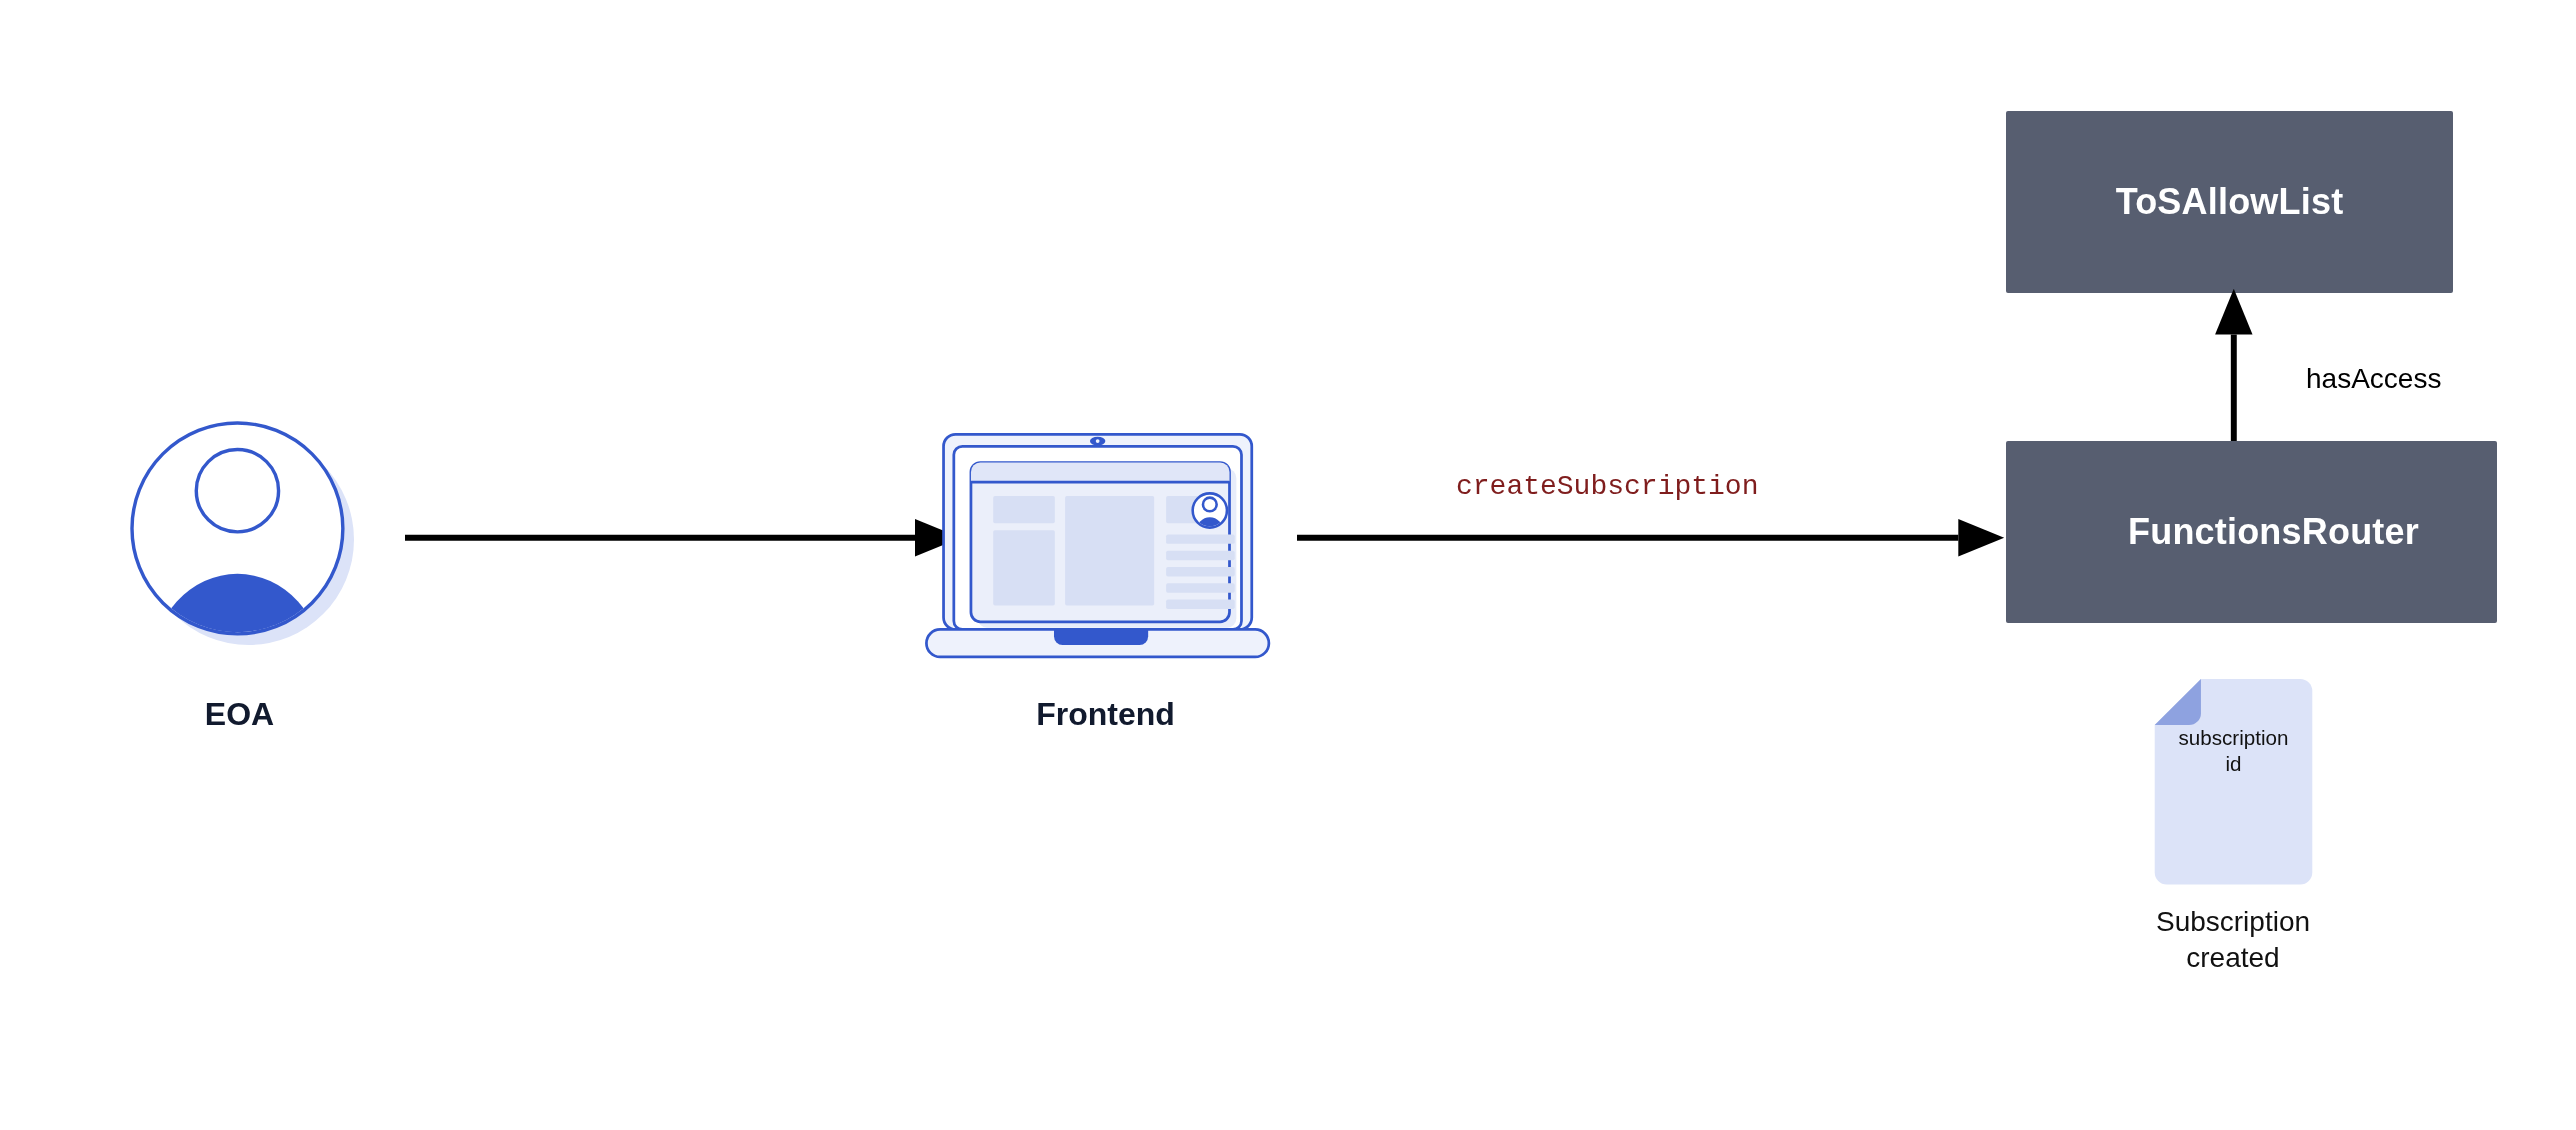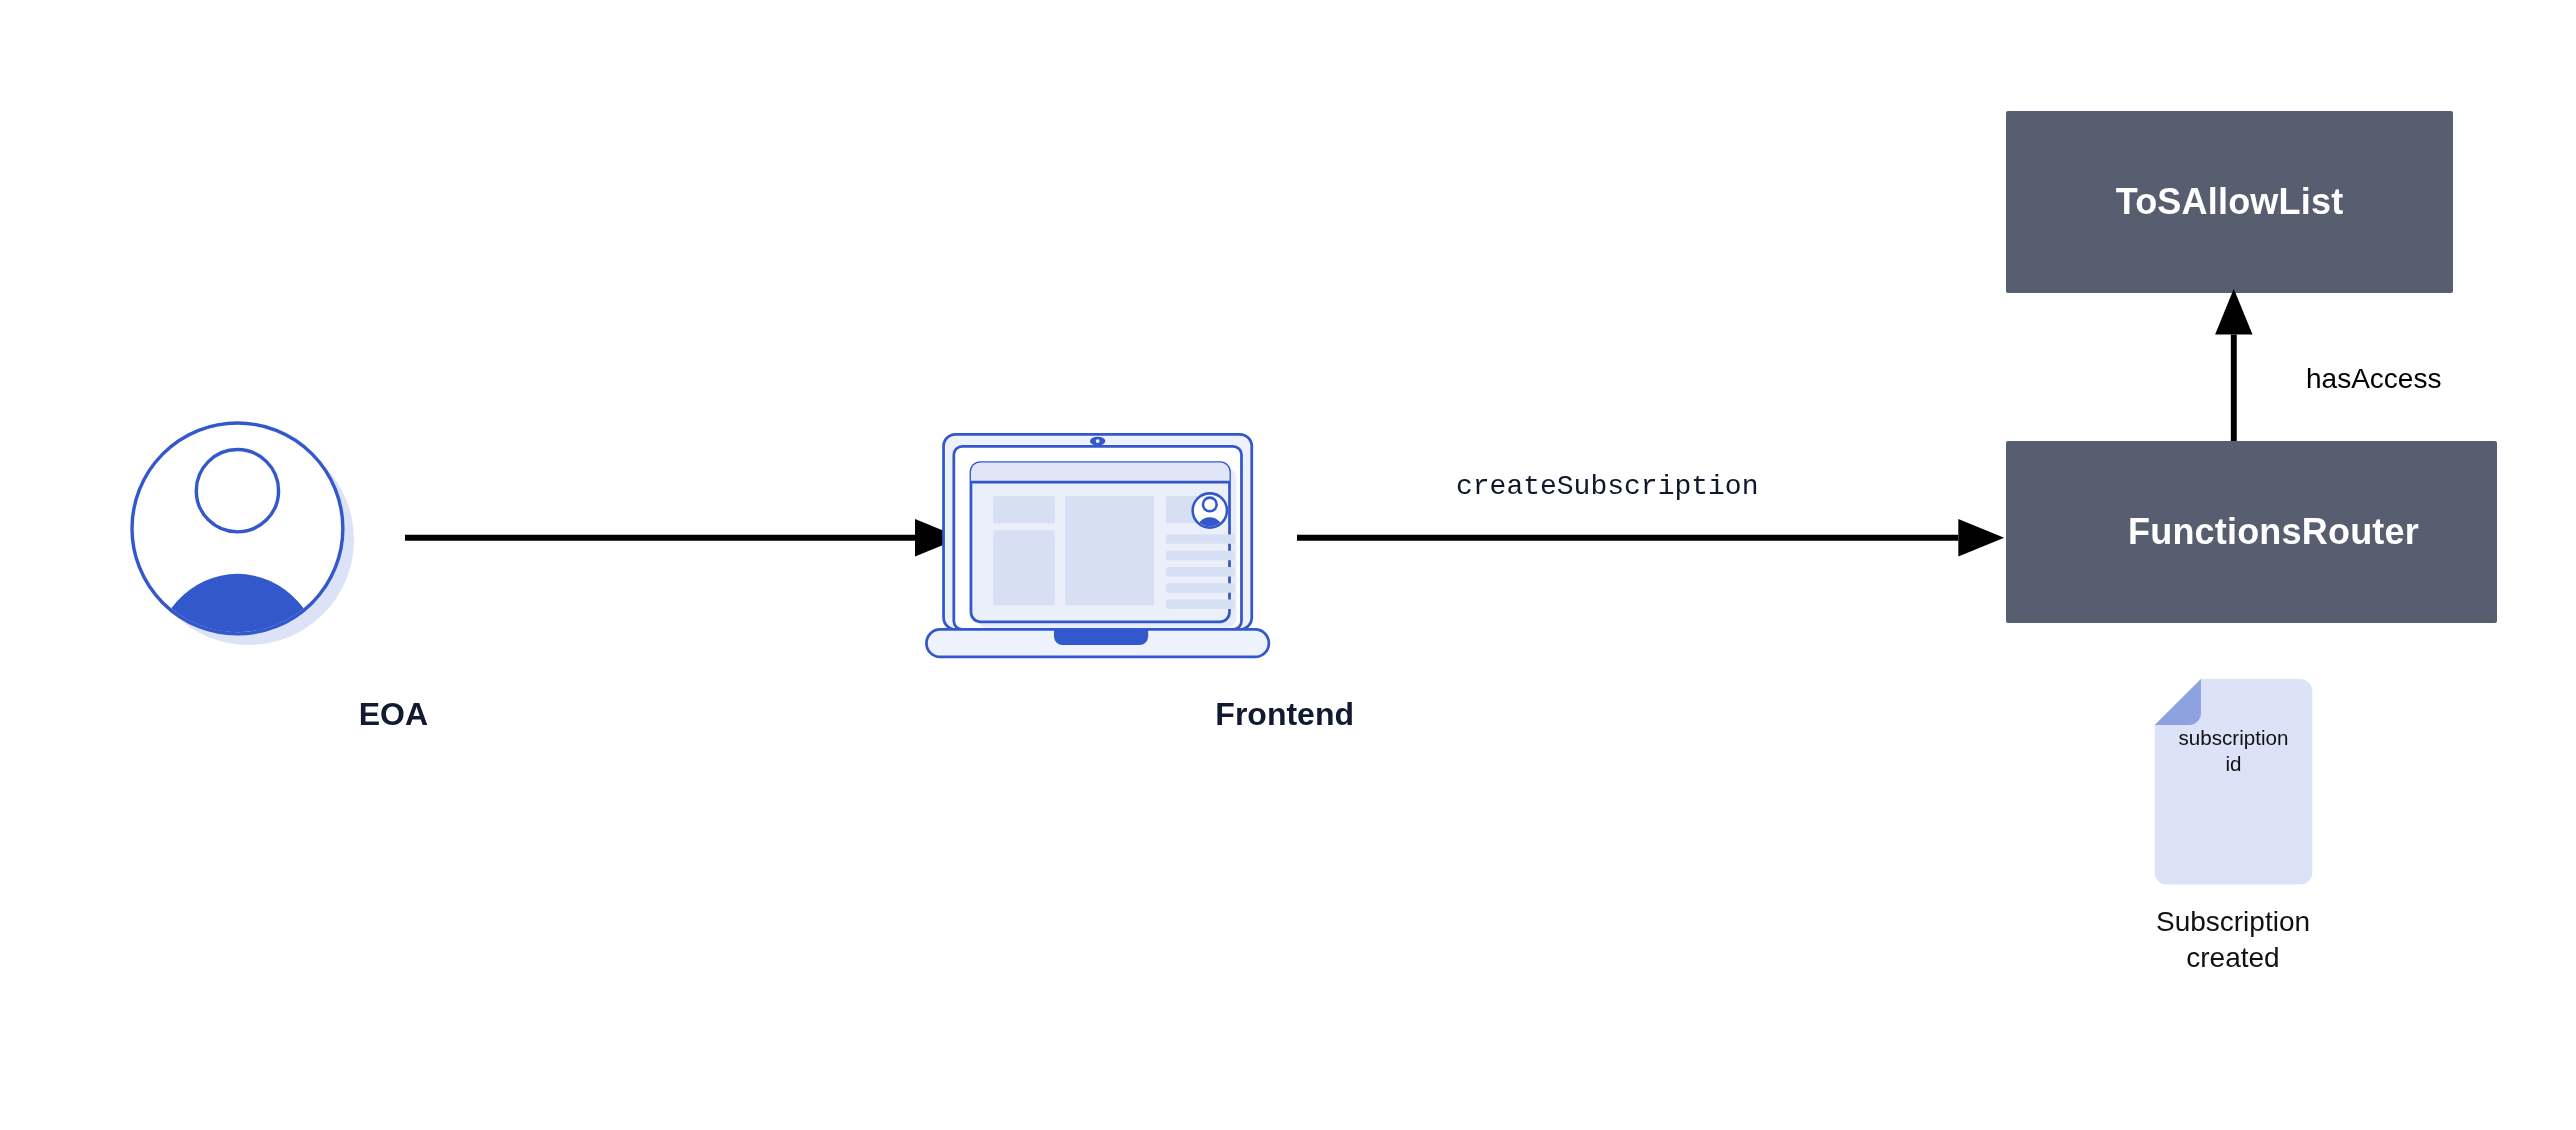--- a/index.html
+++ b/index.html
@@ -37,21 +37,21 @@
     font-weight: 700;
     font-size: 36px;
     letter-spacing: 0.2px;
     text-align: center;
     line-height: 1.1;
   }
 
   
   .caption-bold {
     position: absolute;
-    text-align: right;
+    text-align: center;
     font-family: "Liberation Sans", sans-serif;
     font-weight: 700;
     font-size: 32px;
     color: #111A2E;
     line-height: 1.15;
     white-space: nowrap;
   }
   .caption-plain {
     position: absolute;
     text-align: center;
@@ -60,21 +60,21 @@
     font-size: 28px;
     color: #111111;
     line-height: 1.28;
   }
 
   
   .edge-label-mono {
     position: absolute;
     font-family: "Liberation Mono", "DejaVu Sans Mono", monospace;
     font-size: 28px;
-    color: #0f172a;
+    color: #7f1d1d;
     white-space: nowrap;
     letter-spacing: 0px;
   }
   .edge-label-sans {
     position: absolute;
     font-family: "Liberation Sans", sans-serif;
     font-size: 28px;
     color: #000000;
     white-space: nowrap;
   }

